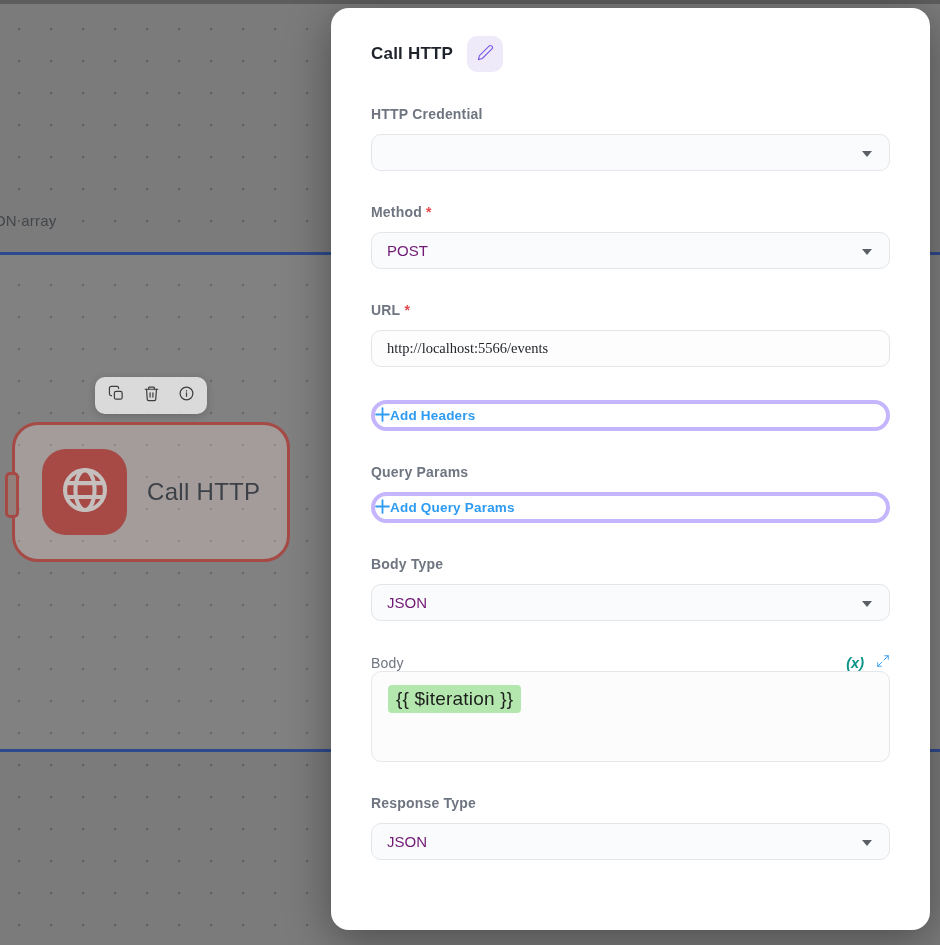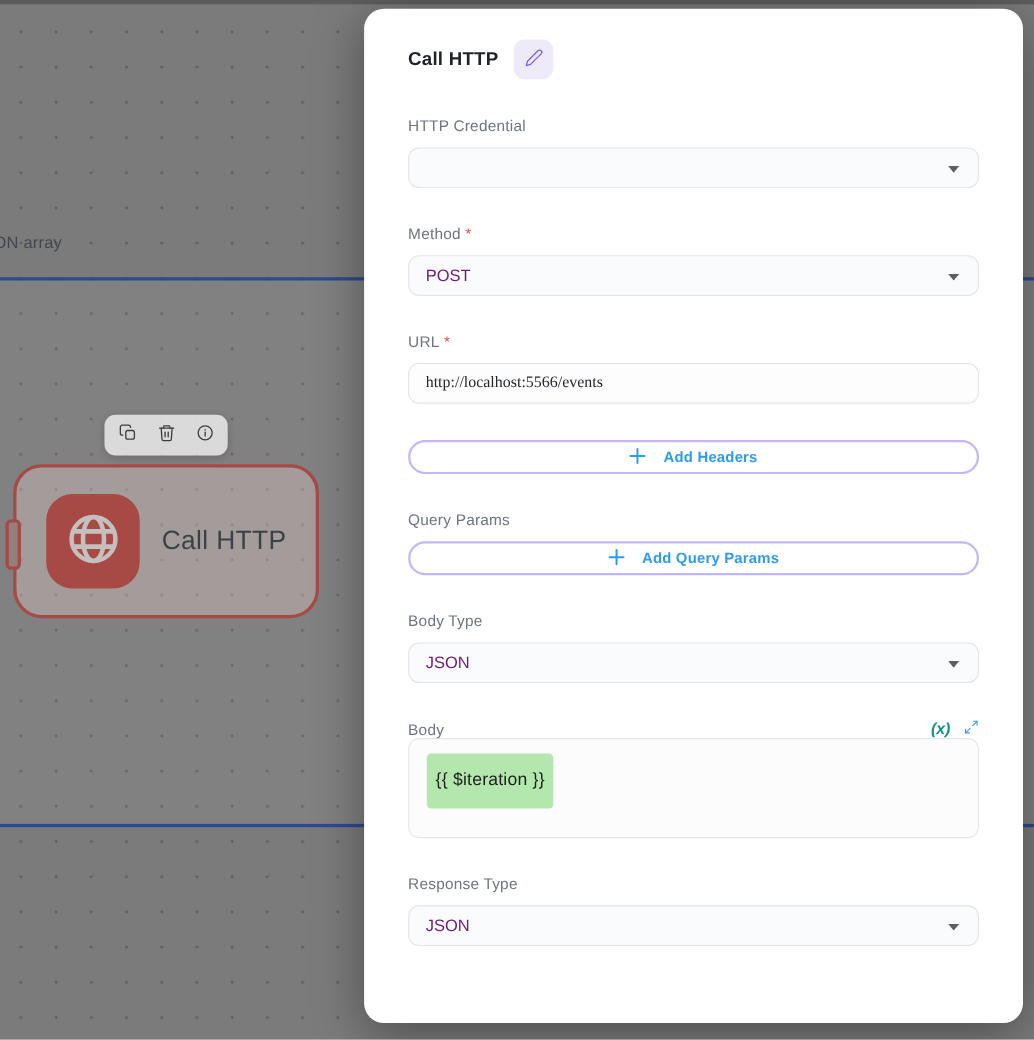--- a/index.html
+++ b/index.html
@@ -64,21 +64,21 @@
   }
   .panel-title-row { display: flex; align-items: center; gap: 14px; margin-bottom: 34px; }
   .panel-title { font-size: 17px; font-weight: 700; color: #1e222b; letter-spacing: .2px; }
   .edit-btn {
     width: 36px; height: 36px; border-radius: 10px; background: #eeeafa;
     display: flex; align-items: center; justify-content: center; cursor: pointer; border: none;
   }
   .edit-btn svg { stroke: #7c5bea; fill: none; stroke-width: 1.6; stroke-linecap: round; stroke-linejoin: round; }
 
   .field-group { margin-bottom: 33px; }
-  .field-label-row { display: flex; align-items: center; margin-bottom: 12px; }
+  .field-label-row { display: flex; align-items: center; margin-bottom: 12px; font-weight: bold; }
   .field-label { font-size: 14px; color: #6e7580; letter-spacing: .2px; }
   .req { color: #e5484d; margin-left: 4px; font-size: 14px; }
 
   .select-box {
     position: relative; width: 100%; height: 37px;
     background: #fafbfc; border: 1px solid #e3e5e9; border-radius: 10px;
     display: flex; align-items: center; padding: 0 40px 0 15px; cursor: pointer;
   }
   .select-value { font-size: 15px; color: #701a75; }
   .chevron {
@@ -90,41 +90,41 @@
 
   .text-input {
     width: 100%; height: 37px; background: #fdfdfd;
     border: 1px solid #e3e5e9; border-radius: 10px;
     padding: 0 15px; font-size: 14.5px; color: #23262c;
     font-family: Liberation Serif, serif; outline: none;
   }
 
   .add-pill {
     width: 100%; height: 31px; background: transparent;
-    border: 2px solid #c4b5fd; border-radius: 17px;
-    display: flex; align-items: center; justify-content: center; gap: 16px;
+    border: 4px solid #c4b5fd; border-radius: 17px;
+    display: flex; align-items: center; justify-content: flex-start; gap: 0;
     cursor: pointer;
   }
   .add-pill svg { stroke: #2e9bf2; stroke-width: 1.7; stroke-linecap: round; }
   .add-pill-label { font-size: 13.5px; font-weight: 700; color: #2e9bf2; letter-spacing: .2px; }
 
   .body-label-row { display: flex; align-items: center; justify-content: space-between; }
   .body-tools { display: flex; align-items: center; gap: 12px; }
   .expr-icon { font-size: 14.5px; font-weight: 700; font-style: italic; color: #0d9488; cursor: pointer; }
   .expand-btn { display: flex; align-items: center; cursor: pointer; background: none; border: none; padding: 0; }
   .expand-btn svg { stroke: #2e9bf2; fill: none; stroke-width: 1.6; stroke-linecap: round; stroke-linejoin: round; }
 
   .body-editor {
     width: 100%; height: 91px; background: #fcfcfd;
     border: 1px solid #e5e7ea; border-radius: 10px;
     padding: 13px 16px; cursor: text;
   }
   .token {
     display: inline-block; background: #b4e7ad; color: #1d1f1d;
-    font-size: 16px; padding: 16px 8px; border-radius: 4px; letter-spacing: .2px;
+    font-size: 19px; padding: 3px 8px; border-radius: 4px; letter-spacing: .2px;
   }
 </style>
 </head>
 <body>
 
 <div class="canvas">
   <div class="canvas-top-strip"></div>
   <div class="loop-container"></div>
   <div class="clipped-label">ON array</div>
 

